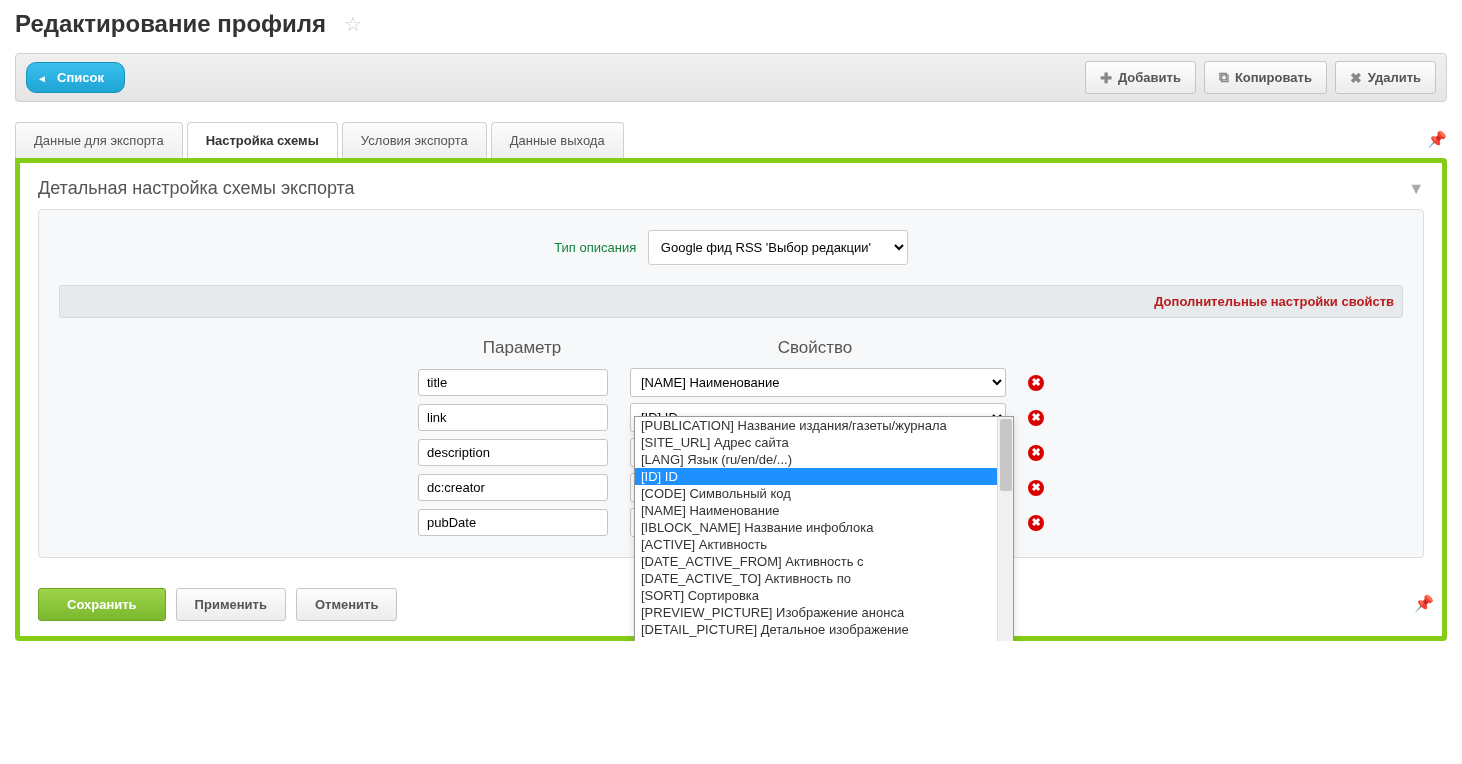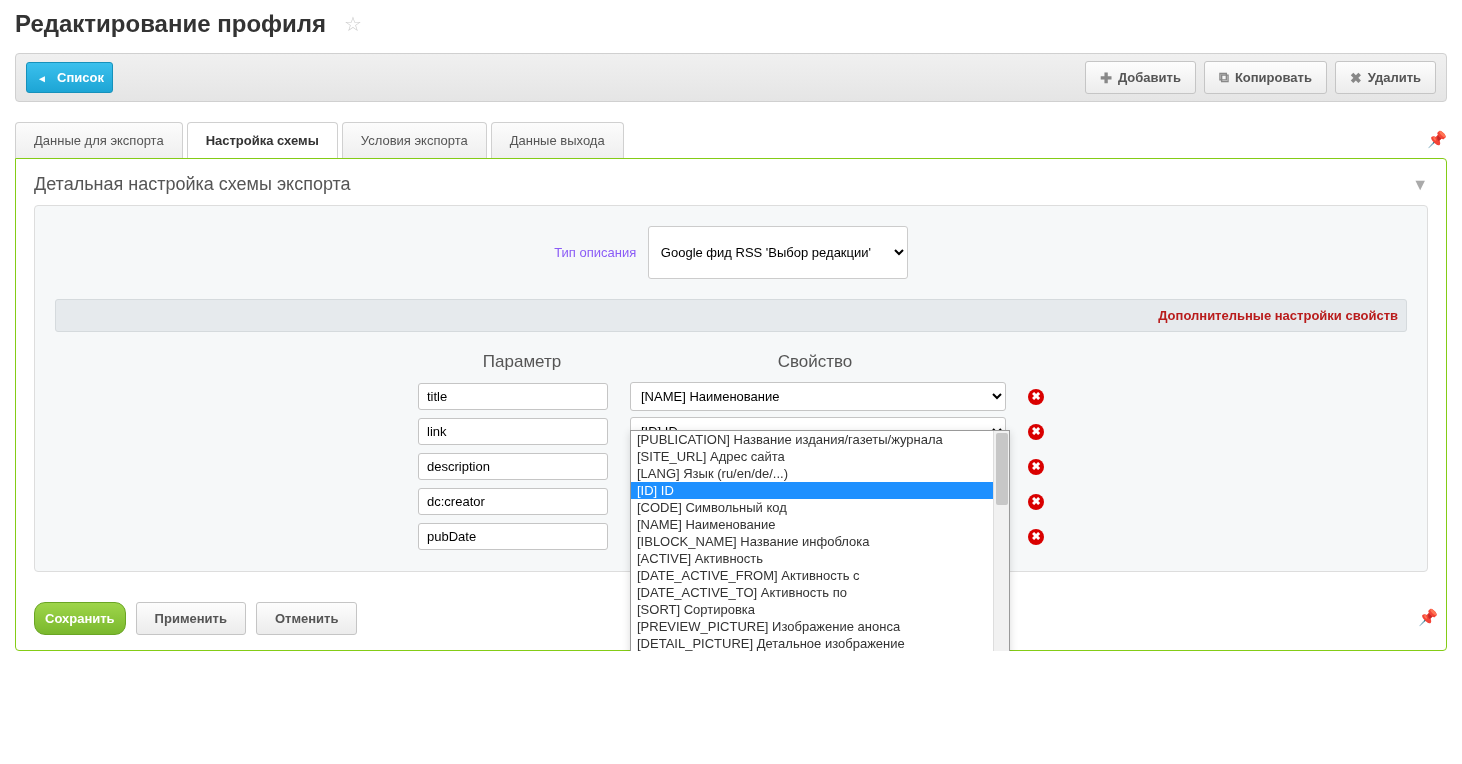--- a/index.html
+++ b/index.html
@@ -17,24 +17,24 @@
       border-radius: 4px; 
       padding: 7px 10px; 
       display: flex; 
       justify-content: space-between; 
       align-items: center;
       margin-bottom: 20px;
     }
     .list-btn {
       background: linear-gradient(#3bc0ed, #1da5d5);
       border: 1px solid #1691bb;
-      border-radius: 3px;
+      border-radius: 10px;
       color: #fff;
       font-weight: bold;
-      padding: 7px 8px 7px 30px;
+      padding: 7px 20px 7px 30px;
       cursor: pointer;
       position: relative;
       font-size: 13px;
     }
     .list-btn::before {
       content: "◄";
       position: absolute;
       left: 10px;
       top: 50%;
       transform: translateY(-50%);
@@ -77,21 +77,21 @@
     .pin-icon-top {
       position: absolute;
       right: 0;
       top: 8px;
       color: #bbb;
       font-size: 16px;
       cursor: pointer;
     }
     
     .tab-content {
-      border: 1px solid #84cc16;
+      border: 5px solid #84cc16;
       border-radius: 0 4px 4px 4px;
       background: #fff;
       padding: 15px 18px;
       position: relative;
     }
     .section-header {
       display: flex;
       justify-content: space-between;
       align-items: center;
       padding-bottom: 10px;
@@ -100,23 +100,23 @@
     .collapse-icon { color: #aaa; font-size: 16px; cursor: pointer; }
     
     .inner-panel {
       border: 1px solid #ddd;
       border-radius: 4px;
       background: #f6f8f9;
       padding: 20px;
     }
     
     .desc-type-row { text-align: center; margin-bottom: 20px; }
-    .desc-type-row label { margin-right: 8px; color: #8b5cf6; }
+    .desc-type-row label { margin-right: 8px; color: #15803d; }
     .desc-type-row select {
-      border: 1px solid #ccc; border-radius: 3px; padding: 17px 8px; font-size: 13px; min-width: 260px;
+      border: 1px solid #ccc; border-radius: 3px; padding: 8px 8px; font-size: 13px; min-width: 260px;
       background: #fff;
     }
     
     .props-header-bar {
       background: #e6eaed;
       border: 1px solid #d5dadd;
       border-radius: 3px;
       text-align: right;
       padding: 8px;
       font-weight: bold;
@@ -144,24 +144,24 @@
       font-size: 11px; line-height: 1;
     }
     
     .footer-buttons {
       display: flex; gap: 10px; padding: 12px 0 0; margin-top: 18px;
       position: relative;
     }
     .btn-save {
       background: linear-gradient(#9ed54a, #7ab82d);
       border: 1px solid #6aa524;
-      border-radius: 11px;
+      border-radius: 3px;
       color: #fff;
       font-weight: bold;
-      padding: 8px 10px;
+      padding: 8px 28px;
       cursor: pointer;
       font-size: 13px;
     }
     .btn-secondary {
       background: linear-gradient(#fdfdfd, #ececec);
       border: 1px solid #c5c5c5;
       border-radius: 3px;
       padding: 8px 18px;
       cursor: pointer;
       font-weight: bold;

